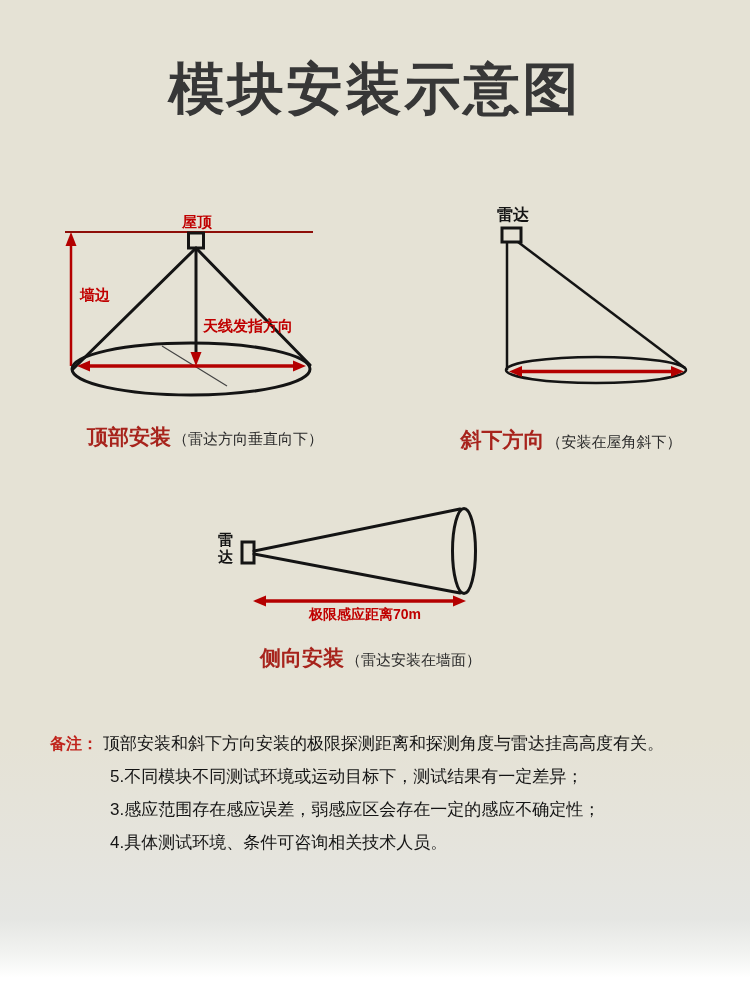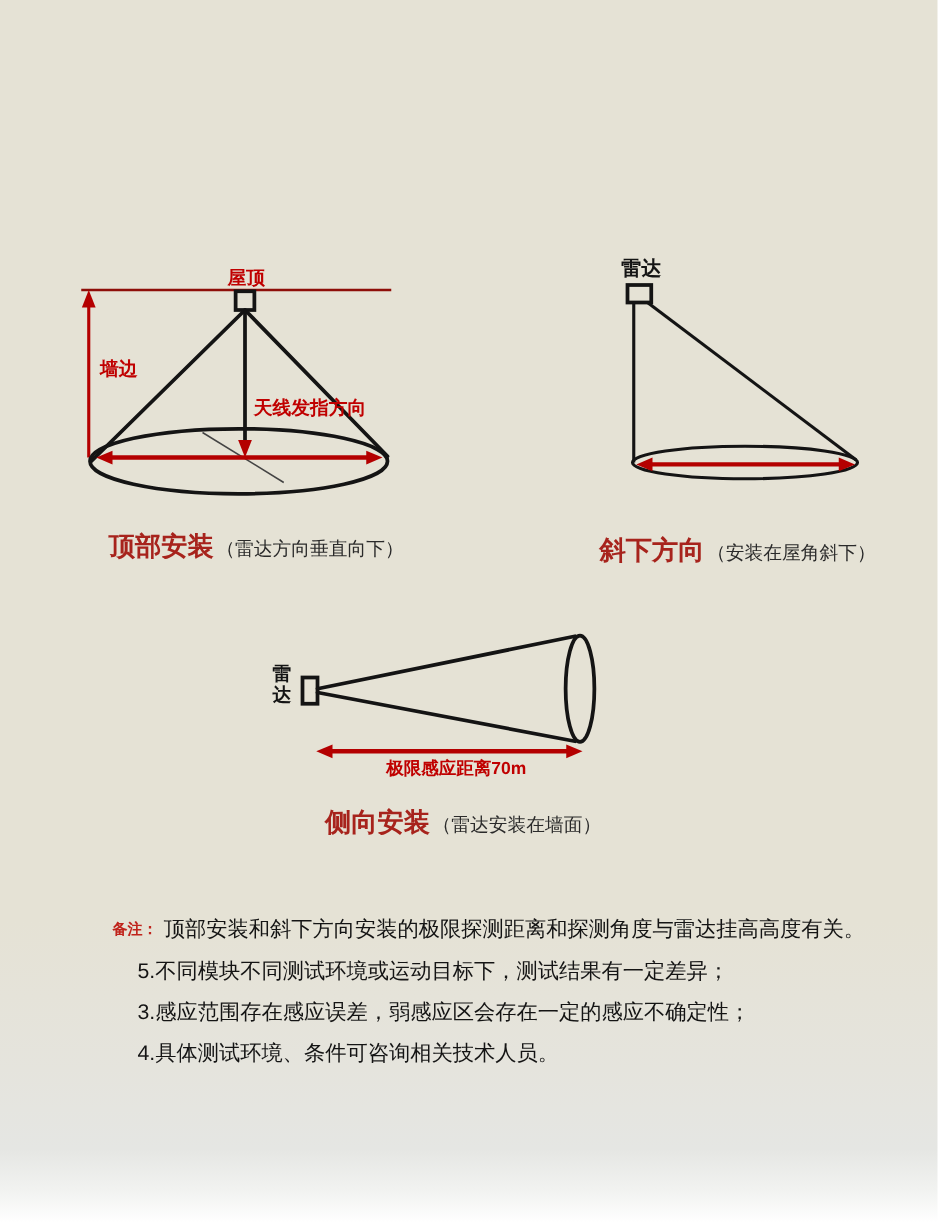--- a/index.html
+++ b/index.html
@@ -22,37 +22,38 @@
   .red-label { fill:#c00000; font-size:15px; }
   .black-label { fill:#141414; font-size:16px; }
   .dist-label { fill:#c00000; font-size:14px; }
   .radar-vert {
     position:absolute; left:217px; top:531px; width:17px;
     font-size:15px; font-weight:bold; line-height:17px; color:#141414;
     word-break:break-all; text-align:center;
   }
   .caption { position:absolute; text-align:center; white-space:nowrap; }
   .cap1 { left:55px;  top:423px; width:300px; }
-  .cap2 { left:455px; top:426px; width:270px; }
+  .cap2 { left:436px; top:426px; width:270px; }
   .cap3 { left:218px; top:632px; width:305px;margin-top:12px; }
   .cap-red  { color:#a7231c; font-weight:bold; font-size:21px; }
   .cap-note { color:#2a2a2a; font-size:15px; margin-left:2px; }
   .notes {
     position:absolute; left:50px; top:727px; width:672px;
     color:#141414; font-size:17px; line-height:33px;
   }
   .notes-head { display:flex; align-items:flex-start; }
-  .note-label { color:#c0241c; font-weight:bold; font-size:12px; flex:0 0 auto; margin-right:5px;margin-left:40px; }
+  .note-label { color:#c0241c; font-weight:bold; font-size:16px; flex:0 0 auto; margin-right:5px; }
   .note-items { padding-left:60px; }
 </style>
 </head>
 <body>
 
 <div class="page">
 
+  <div class="title">模块安装示意图</div>
 
   <svg class="svg1" width="270" height="255" viewBox="0 0 270 255">
 
     <line x1="10" y1="29" x2="258" y2="29" stroke="#8e0e09" stroke-width="2"></line>
     <text x="142" y="24" text-anchor="middle" class="red-label">屋顶</text>
 
     <line x1="16" y1="163" x2="16" y2="42" stroke="#b40000" stroke-width="2.5"></line>
     <polygon points="16,29 10.5,43 21.5,43" fill="#b40000"></polygon>
     <text x="25" y="97" class="red-label">墙边</text>
 

